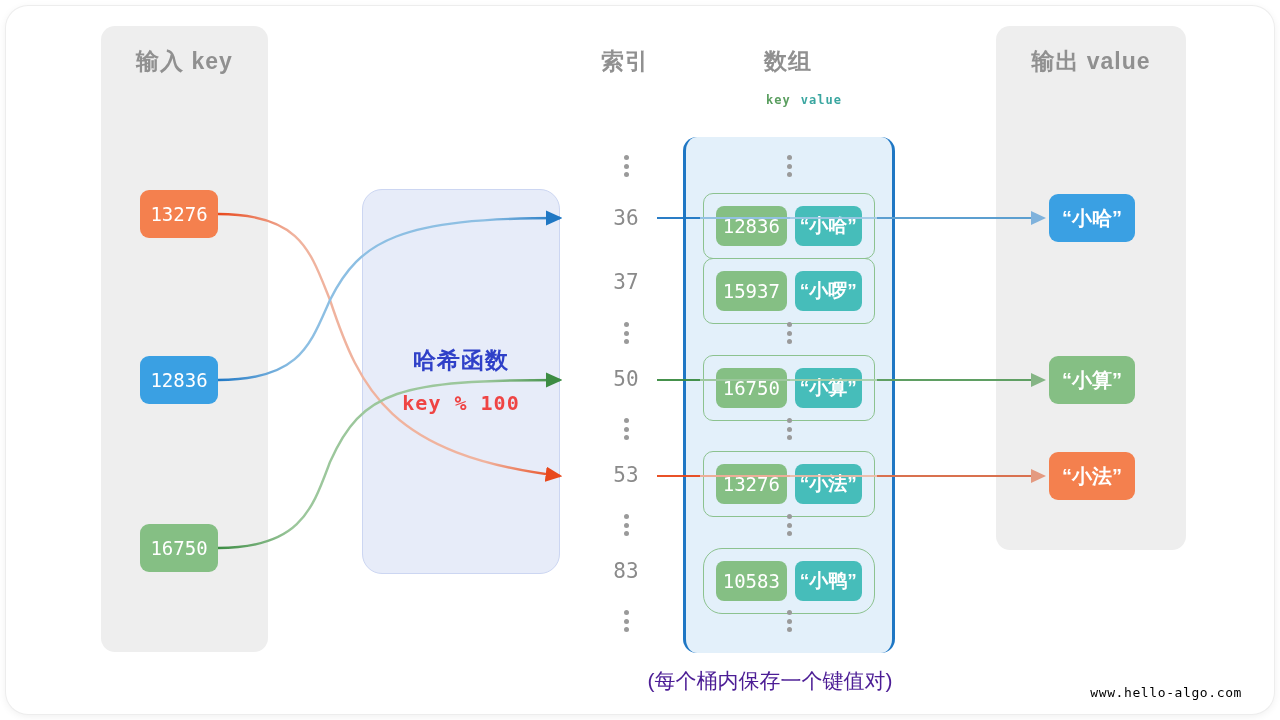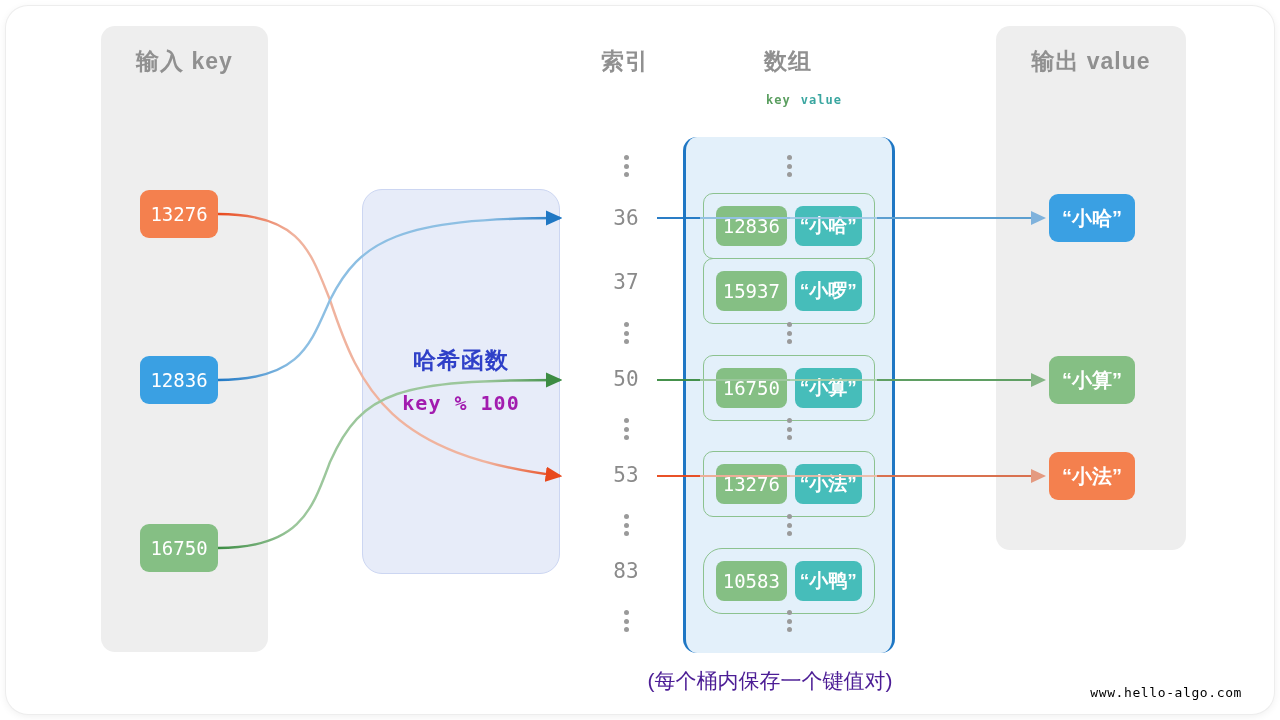--- a/index.html
+++ b/index.html
@@ -220,21 +220,21 @@
   </div>
   <div class="keychip" id="key1" style="left: 140px; top: 356px; background: rgb(58, 160, 227);">
     <span>12836</span>
   </div>
   <div class="keychip" id="key2" style="left: 140px; top: 524px; background: rgb(133, 191, 132);">
     <span>16750</span>
   </div>
 
   <div id="hashbox" style="background: rgb(231, 236, 249);"></div>
   <div id="hash-label" style="color: rgb(47, 64, 200);">哈希函数</div>
-  <div id="hash-expr" style="color: #a21caf;">key % 100</div>
+  <div id="hash-expr" style="color: #ef4444;">key % 100</div>
 
   <div class="col-header" id="hdr-index">索引</div>
   <div class="col-header" id="hdr-array">数组</div>
   <div id="hdr-kv">
     <span class="k" style="color: rgb(90, 158, 95);">key</span><span class="v" style="color: rgb(58, 166, 160);">value</span>
   </div>
 
   <div id="arraybox" style="background: rgb(227, 240, 250); border-left-color: rgb(31, 119, 196); border-right-color: rgb(31, 119, 196);"></div>
 
   <div class="bucket" style="top:193px;">

